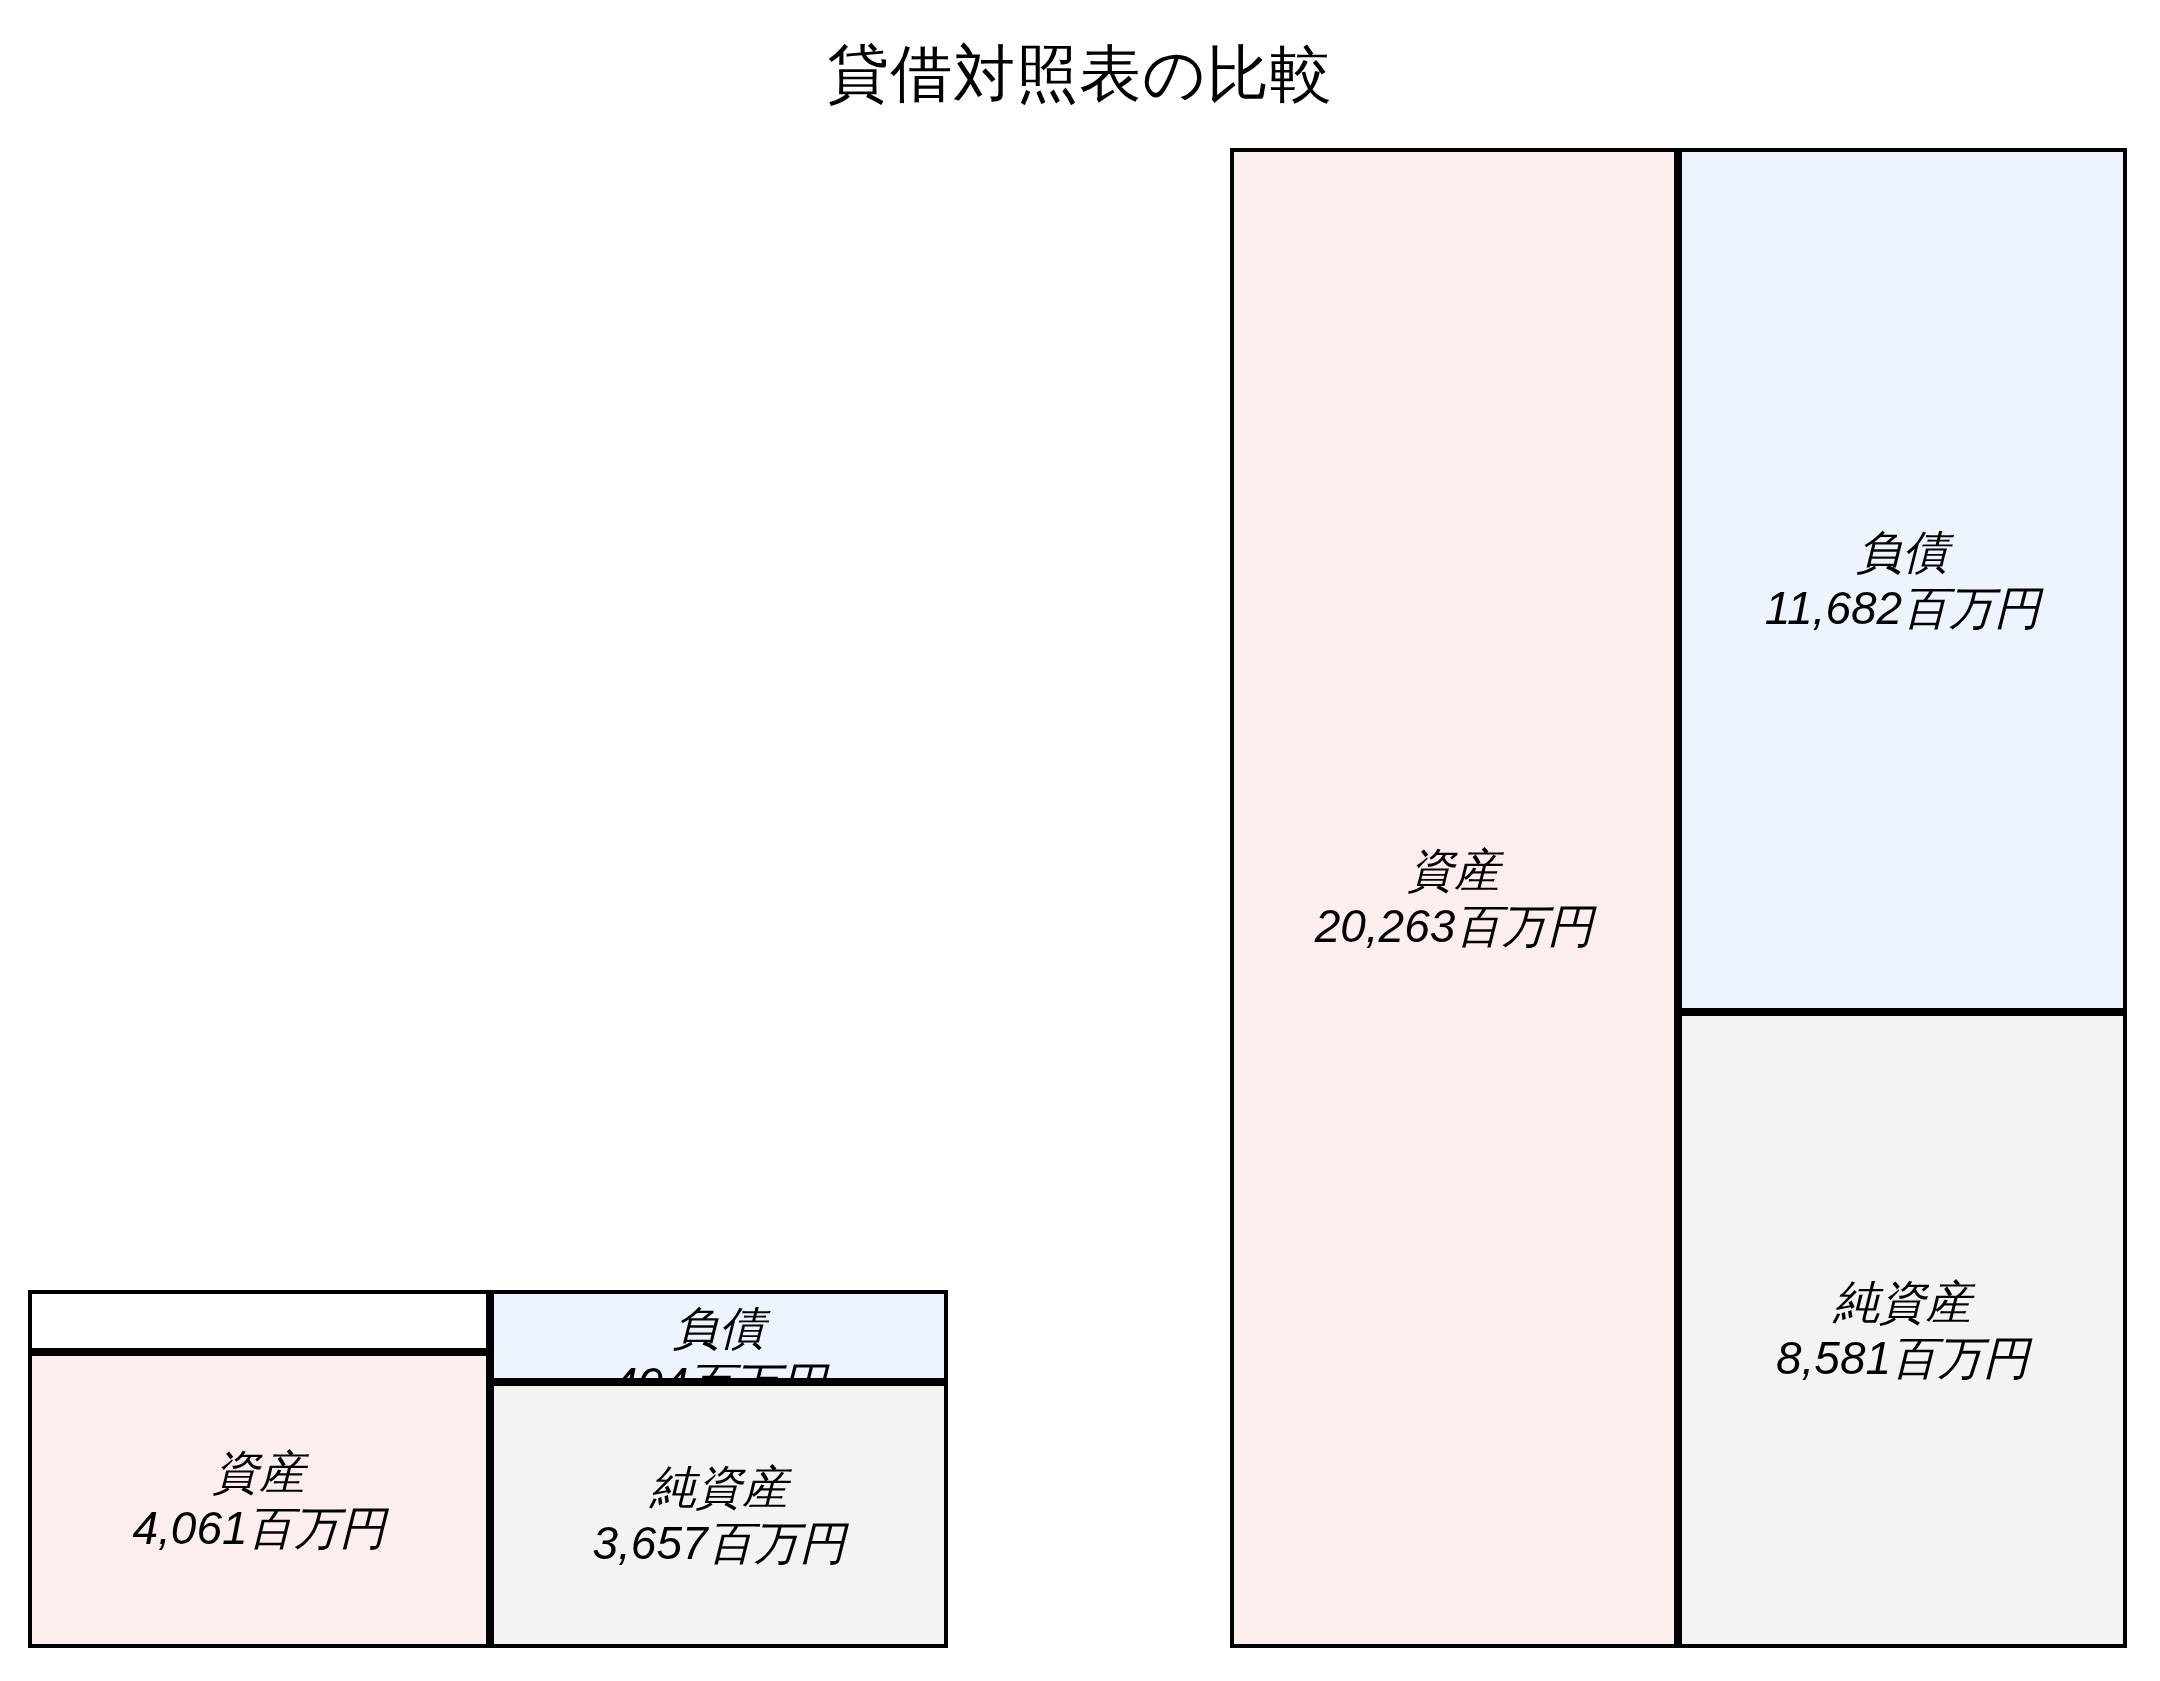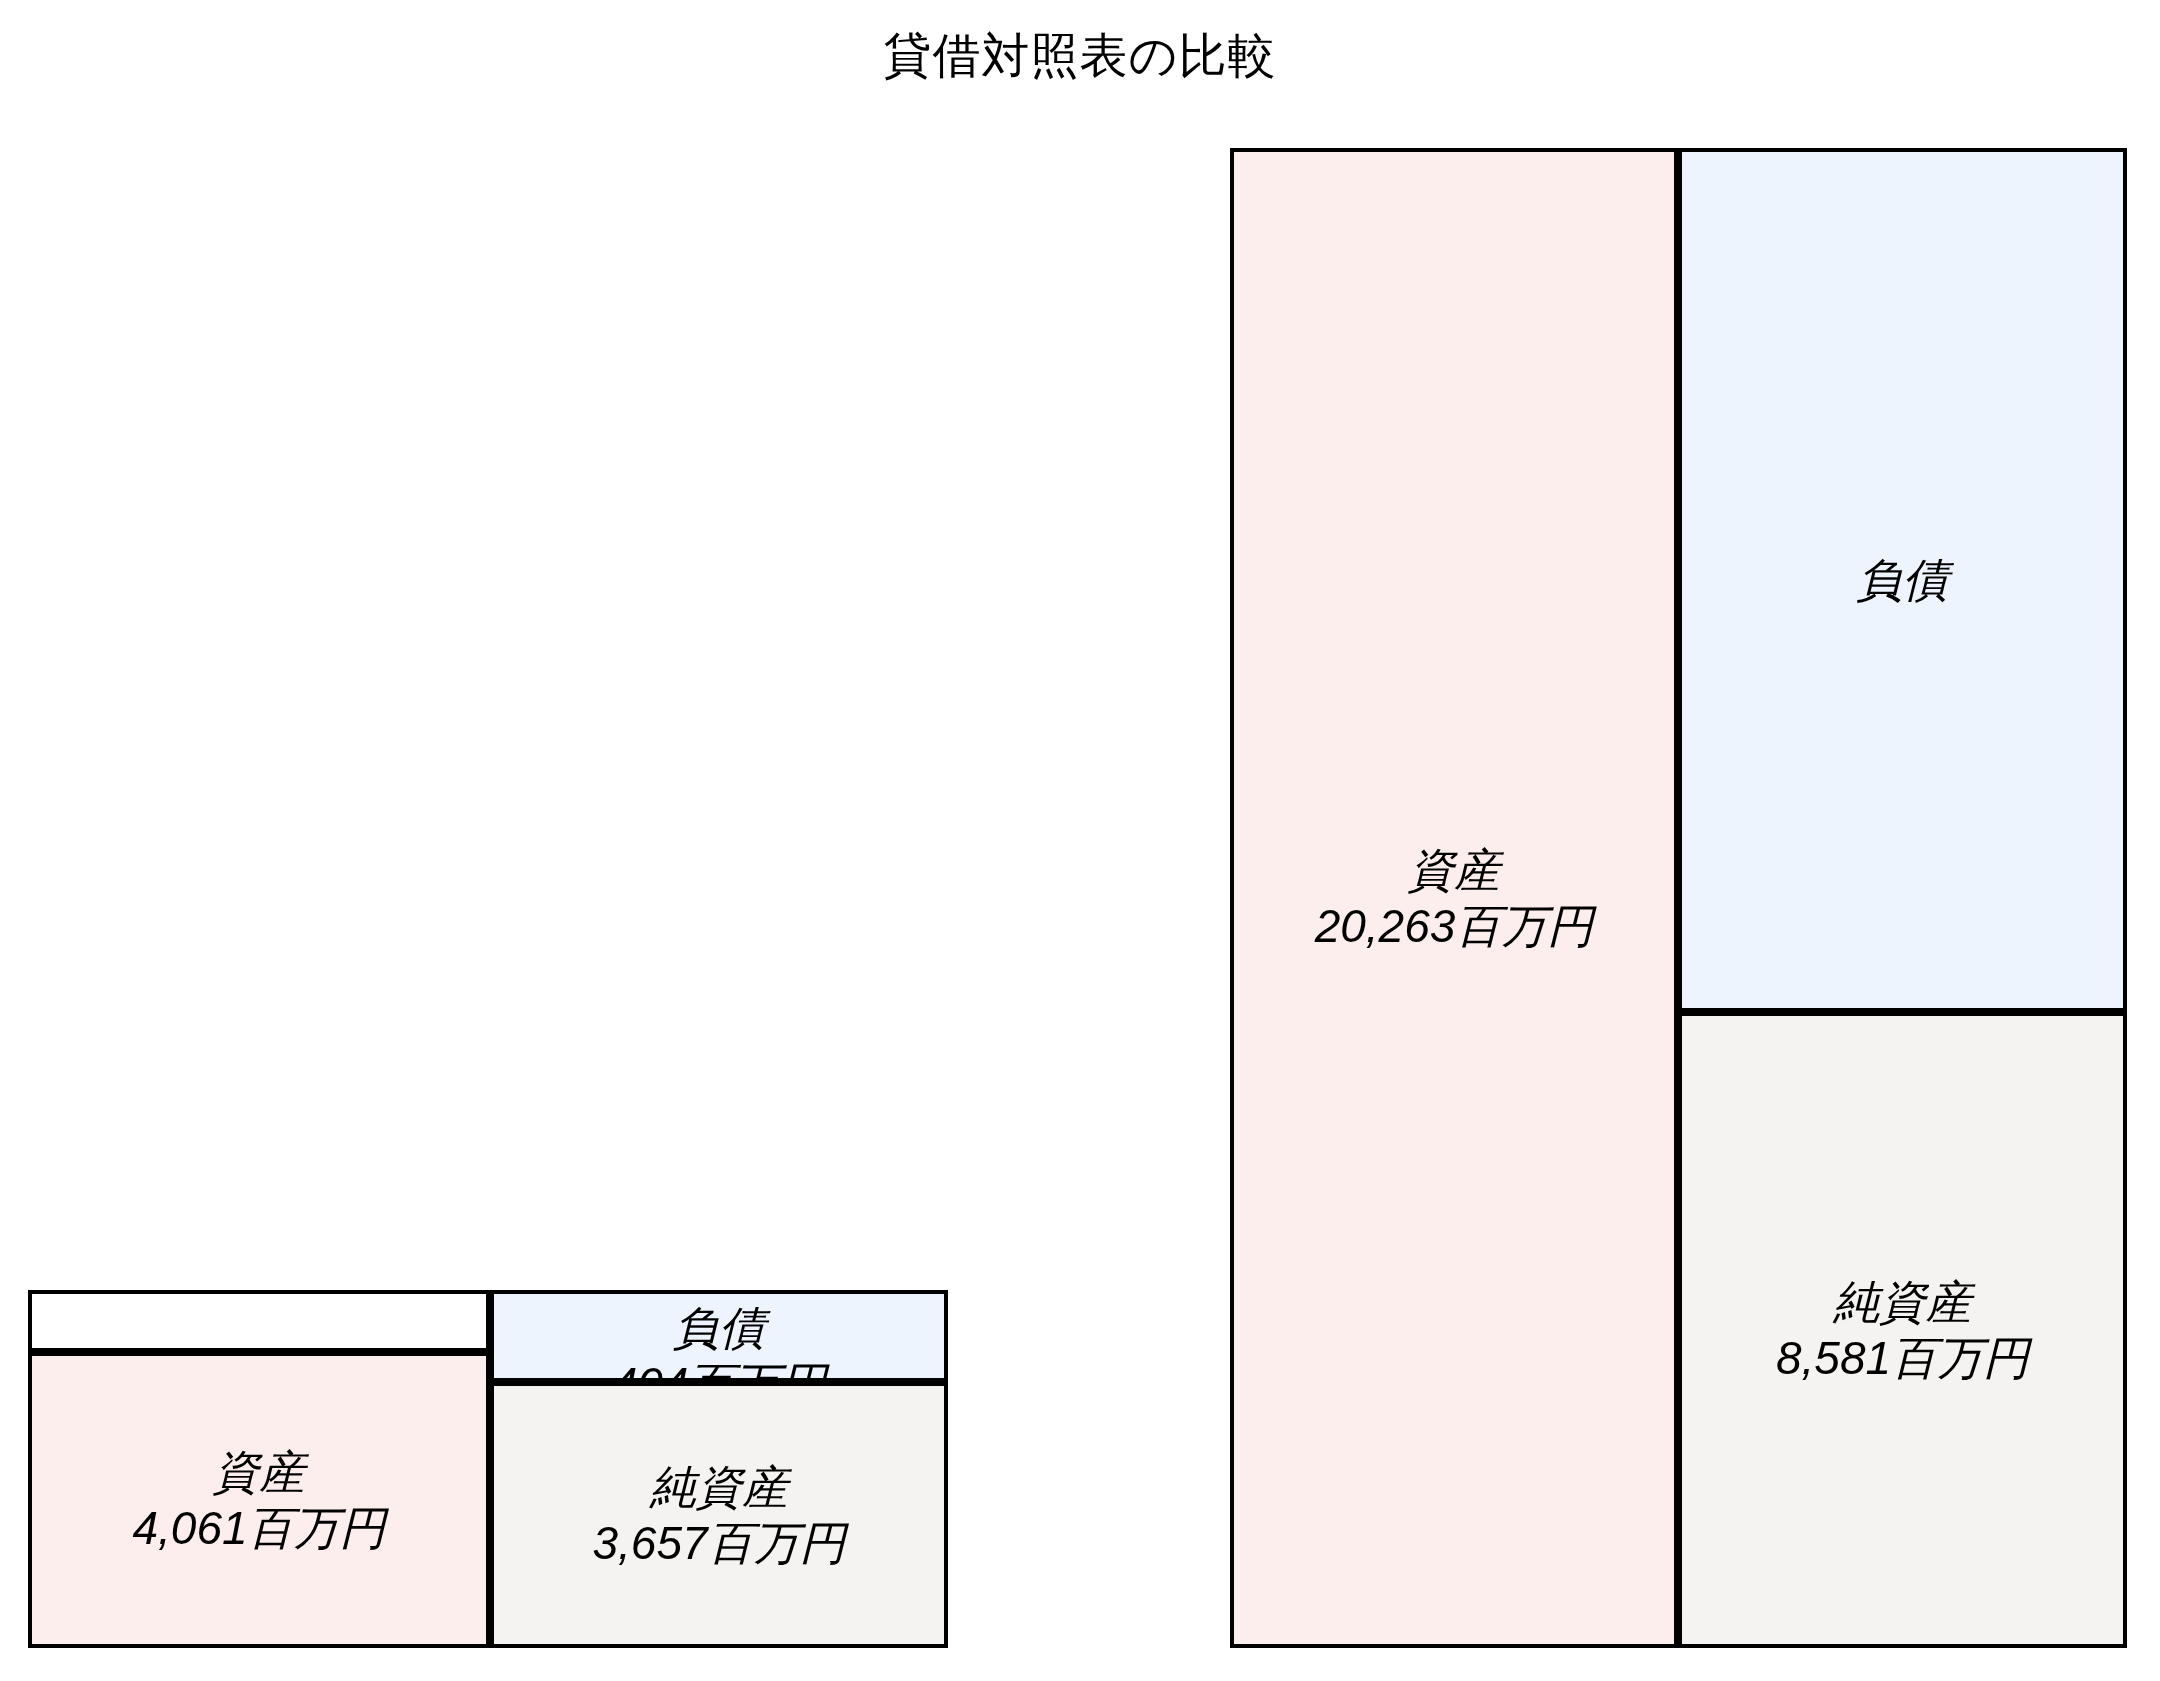--- a/index.html
+++ b/index.html
@@ -12,24 +12,24 @@
     height: 1681px;
     position: relative;
     font-family: "Liberation Sans", "DejaVu Sans", sans-serif;
     color: #000000;
     overflow: hidden;
   }
 
   #chart-title {
     position: absolute;
     left: 0;
-    top: 30px;
+    top: 40px;
     width: 2160px;
     text-align: center;
-    font-size: 48px;
+    font-size: 62px;
     line-height: 1.1;
     letter-spacing: 1px;
     white-space: nowrap;
   }
 
   
   .bs-figure {
     position: absolute;
   }
   .bs-box {
@@ -83,20 +83,21 @@
   <div class="bs-box" id="right-assets">
     <div class="bs-label">
       <span class="ln1">資産</span>
       <span class="ln2">20,263百万円</span>
     </div>
   </div>
 
   <div class="bs-box" id="right-liabilities">
     <div class="bs-label">
       <span class="ln1">負債</span>
+      <span class="ln2">11,682百万円</span>
     </div>
   </div>
 
   <div class="bs-box" id="right-netassets">
     <div class="bs-label">
       <span class="ln1">純資産</span>
       <span class="ln2">8,581百万円</span>
     </div>
   </div>
 

